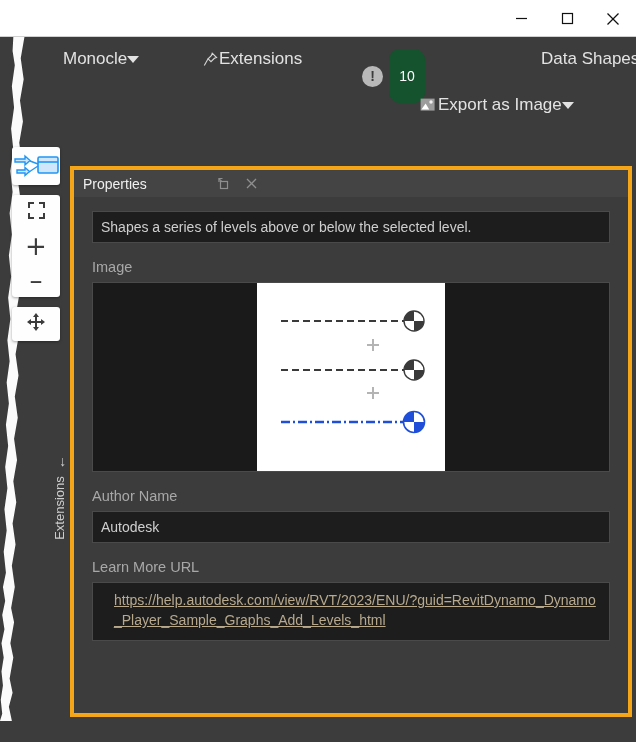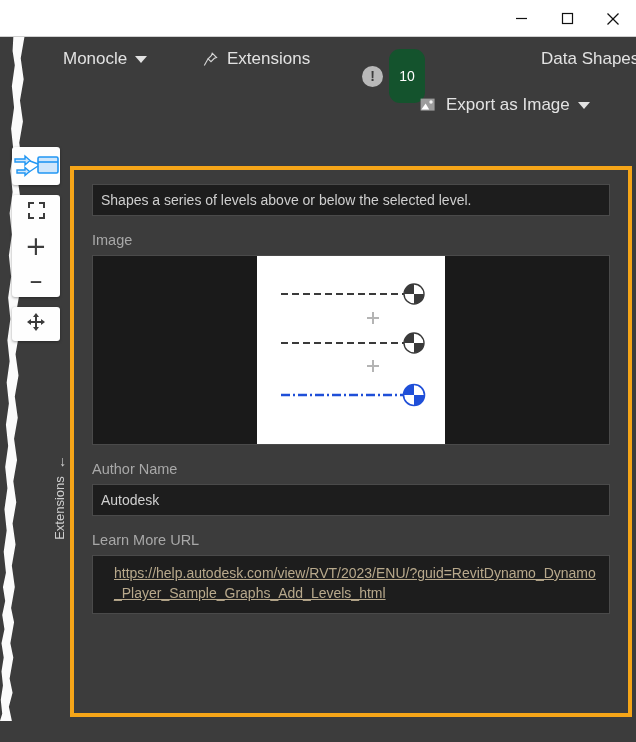--- a/index.html
+++ b/index.html
@@ -92,21 +92,20 @@
   
   .toolbar {
     position: absolute;
     left: 0; top: 0;
     width: 636px; height: 92px;
     color: #d6d6d6;
   }
   .tb-item {
     display: flex;
     align-items: center;
-    gap: 8px;
     font-size: 17px;
     color: #e2e2e2;
     white-space: nowrap;
     cursor: default;
   }
   .caret {
     display: inline-block;
     width: 0; height: 0;
     border-left: 6px solid transparent;
     border-right: 6px solid transparent;
@@ -404,20 +403,40 @@
 
     <div class="ext-tab">
       <div class="ext-tab-inner">
         <span>Extensions</span>
         <span class="ext-arrow">←</span>
       </div>
     </div>
 
     <div class="props-panel">
 
+      <div class="props-header">
+        <span class="props-title">Properties</span>
+        <span class="props-header-icons">
+          <span class="hdr-icon">
+            <svg width="13" height="13" viewBox="0 0 13 13">
+              <g stroke="#8f8f8f" stroke-width="1.2" fill="none">
+                <rect x="3.5" y="4.5" width="7" height="7"></rect>
+                <path d="M2 5 V1.5 H5.5"></path>
+                <path d="M1.8 1.6 L5 4.6"></path>
+              </g>
+            </svg>
+          </span>
+          <span class="hdr-icon">
+            <svg width="13" height="13" viewBox="0 0 13 13">
+              <line x1="2" y1="2" x2="11" y2="11" stroke="#8f8f8f" stroke-width="1.3"></line>
+              <line x1="11" y1="2" x2="2" y2="11" stroke="#8f8f8f" stroke-width="1.3"></line>
+            </svg>
+          </span>
+        </span>
+      </div>
 
       <div class="props-body">
 
         <div class="field-box">Shapes a series of levels above or below the selected level.</div>
 
         <div class="field-spacer"></div>
 
         <div class="field-label">Image</div>
         <div class="img-frame">
           <div class="img-inner">

